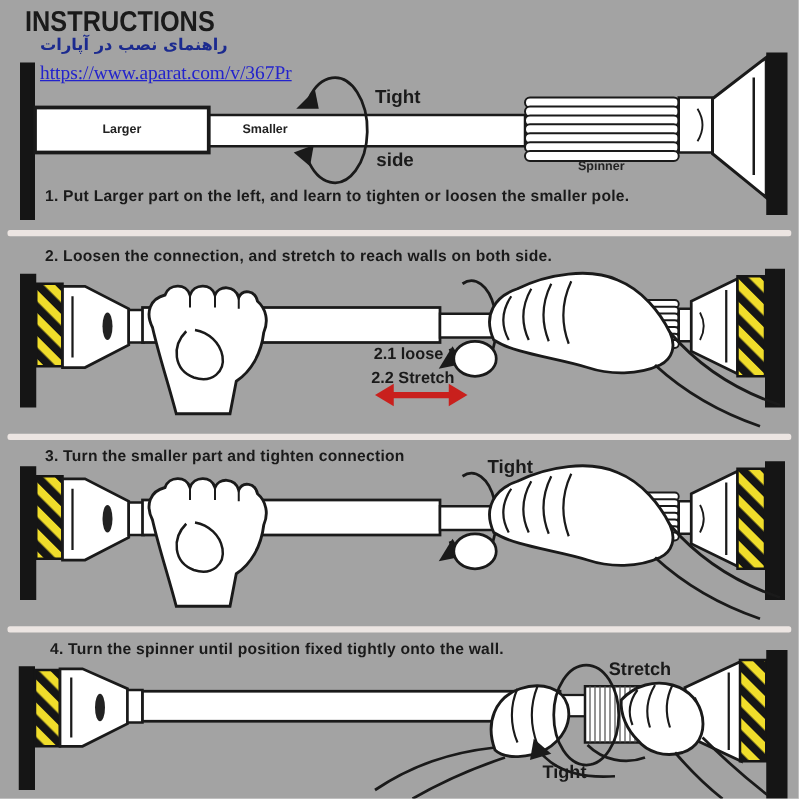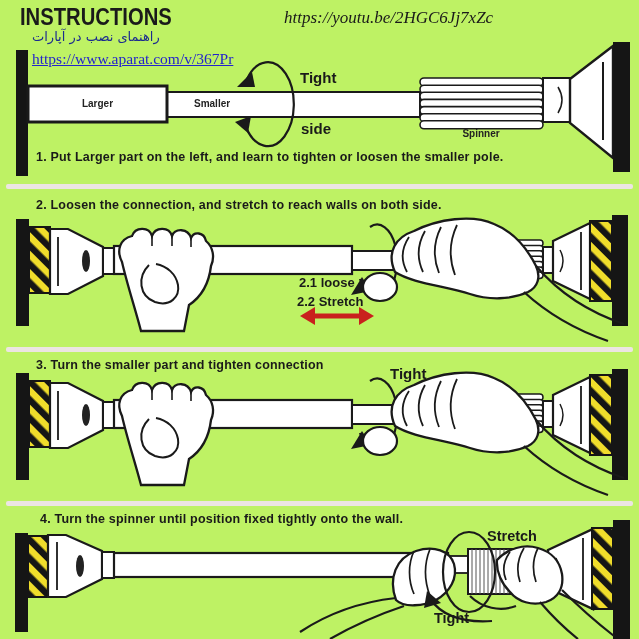--- a/index.html
+++ b/index.html
@@ -1,22 +1,22 @@
 <!DOCTYPE html>
 <html><head>
 <meta charset="utf-8">
 <style>
   html,body{margin:0;padding:0;background:#e9e9e9;}
-  .page{position:relative;width:639px;height:639px;background:#bef264;overflow:hidden;
+  .page{position:relative;width:639px;height:639px;background:#a3a3a3;overflow:hidden;
         font-family:"Liberation Sans",sans-serif;color:#1a1a1a;}
   svg{position:absolute;left:0;top:0;}
   .lbl{position:absolute;white-space:nowrap;line-height:1.1;}
   .title{font-size:23px;font-weight:bold;letter-spacing:0px;transform:scaleX(.88);transform-origin:left top;}
   .yturl{font-family:"Liberation Serif",serif;font-style:italic;font-size:17px;}
-  .fa{direction:rtl;font-family:"DejaVu Sans",sans-serif;font-weight:normal;}
+  .fa{direction:rtl;font-family:"DejaVu Sans",sans-serif;font-weight:bold;}
   .fa-aparat{font-size:13px;color:#1b2a8f;}
   .fa-youtube{font-size:16px;color:#111;}
   .aplink{font-family:"Liberation Serif",serif;font-size:15.5px;color:#2323cc;text-decoration:underline;}
   .caption{font-size:12.5px;font-weight:bold;letter-spacing:.2px;}
   .small-lbl{font-size:10px;font-weight:bold;color:#222;}
   .mid-lbl{font-size:15px;font-weight:600;}
   .sub-lbl{font-size:13px;font-weight:bold;}
   .p4-lbl{font-size:14.5px;font-weight:bold;}
   .sep{position:absolute;left:6px;width:627px;height:5px;background:#ece5e2;border-radius:2px;}
 </style>
@@ -159,21 +159,20 @@
 
       <ellipse cx="469" cy="572" rx="26" ry="40" fill="none" stroke="#1a1a1a" stroke-width="2.2"></ellipse>
       <g>
         <path d="M 492 621 Q 448 624 430 599" fill="none" stroke="#1a1a1a" stroke-width="2.2"></path>
         <polygon points="427,591 424,608 441,603" fill="#1a1a1a"></polygon>
       </g>
     </g>
   </svg>
 
   <div class="lbl title" style="left:20px;top:5px;">INSTRUCTIONS</div>
-  <div class="lbl yturl" style="left:284px;top:9px;">https://youtu.be/2HGC6Jj7xZc</div>
   <div class="lbl fa fa-aparat" style="left:32px;top:30px;">راهنمای نصب در آپارات</div>
   <a class="lbl aplink" style="left:32px;top:50px;" href="#">https://www.aparat.com/v/367Pr</a>
 
   <div class="lbl small-lbl" style="left:28px;top:98px;width:139px;text-align:center;">Larger</div>
   <div class="lbl small-lbl" style="left:194px;top:98px;">Smaller</div>
   <div class="lbl mid-lbl" style="left:300px;top:70px;">Tight</div>
   <div class="lbl mid-lbl" style="left:301px;top:121px;">side</div>
   <div class="lbl small-lbl" style="left:443px;top:128px;width:76px;text-align:center;">Spinner</div>
   <div class="lbl caption" style="left:36px;top:151px;">1. Put Larger part on the left, and learn to tighten or loosen the smaller pole.</div>
 

